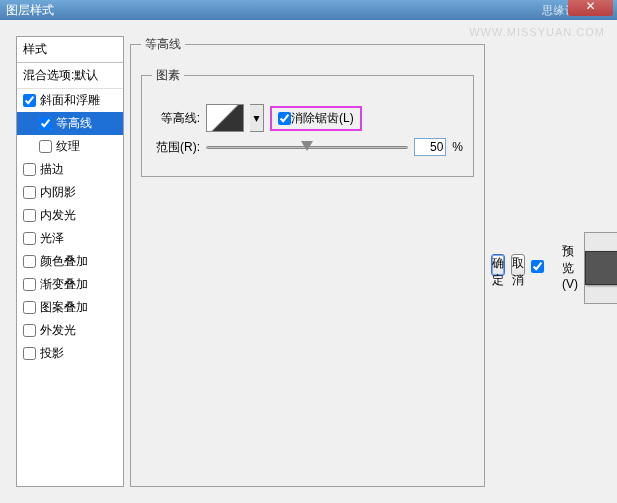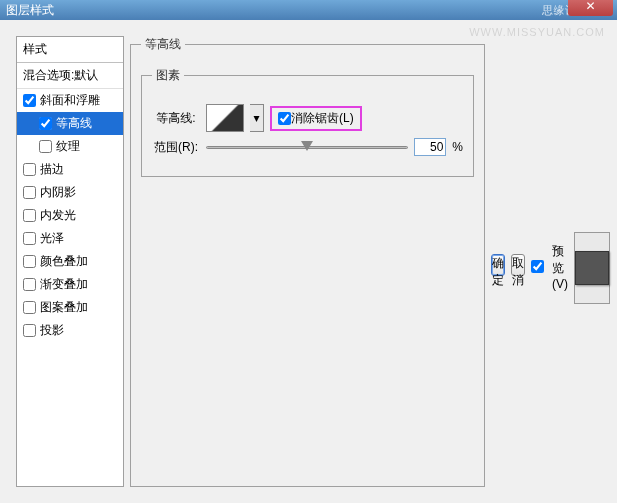--- a/index.html
+++ b/index.html
@@ -15,32 +15,32 @@
 .style-item { display: flex; align-items: center; padding: 3px 6px; gap: 4px; cursor: pointer; }
 .style-item.indent { padding-left: 22px; }
 .style-item.selected { background: #1e6fd6; color: #fff; }
 .style-item input[type=checkbox] { width: 13px; height: 13px; }
 .mid-panel { flex: 1; position: relative; }
 fieldset { border: 1px solid #a0a0a0; padding: 10px 10px 10px 10px; }
 fieldset.outer { height: 100%; }
 fieldset.inner { margin-top: 4px; padding: 14px 10px 14px 10px; }
 legend { padding: 0 4px; color: #333; }
 .row { display: flex; align-items: center; gap: 6px; margin: 6px 0; }
-.row .lbl { width: 48px; text-align: center; }
+.row .lbl { width: 48px; text-align: right; }
 .contour-swatch { width: 38px; height: 28px; border: 1px solid #888; background: linear-gradient(135deg, #fff 0%, #fff 48%, #333 52%, #333 100%); display: inline-block; }
 .dd-arrow { width: 14px; height: 28px; border: 1px solid #888; border-left: none; background: #e8e8e8; display: inline-flex; align-items: center; justify-content: center; cursor: pointer; }
 .hl-magenta { border: 2px solid #e040e0; padding: 2px 6px; display: inline-flex; align-items: center; }
 .slider-track { flex: 1; height: 3px; background: #c0c0c0; position: relative; border: 1px solid #888; border-radius: 2px; }
 .slider-thumb { position: absolute; top: -6px; left: 50%; transform: translateX(-50%); width: 0; height: 0; border-left: 6px solid transparent; border-right: 6px solid transparent; border-top: 10px solid #888; cursor: pointer; }
 .num-input { width: 32px; height: 18px; border: 1px solid #7aa7d4; text-align: right; padding-right: 2px; background: #fff; }
 .num-bg { display: inline-block; background: #c8f0c8; padding: 0; border-radius: 6px; }
 .right-panel { width: 110px; display: flex; flex-direction: row; gap: 6px; align-items: center; padding-top: 6px; }
 .btn { width: 100px; height: 22px; border: 1px solid #888; background: linear-gradient(#fdfdfd,#e4e4e4); border-radius: 3px; cursor: pointer; }
 .btn.default { border: 1px solid #3a72c8; box-shadow: 0 0 0 1px #7aa7e8 inset; }
-.preview-row { display: flex; align-items: center; gap: 8px; margin-top: 4px; justify-content: center; }
+.preview-row { display: flex; align-items: center; gap: 18px; margin-top: 4px; justify-content: center; }
 .preview-box { margin-top: 6px; width: 72px; height: 72px; border: 1px solid #999; background: #e9e9e9; display: flex; align-items: center; justify-content: center; }
 .preview-swatch { width: 34px; height: 34px; background: #555; border: 1px solid #333; box-shadow: 1px 1px 2px rgba(0,0,0,0.4); }
 .watermark-body { position: absolute; top: 26px; right: 12px; color: rgba(0,0,0,0.12); font-size: 11px; letter-spacing: 1px; pointer-events: none; }
 </style>
 </head>
 <body>
 
 <div class="dialog">
   <div class="titlebar">
     <span>图层样式</span>
@@ -90,20 +90,24 @@
           <div class="style-item">
             <input type="checkbox" style="">
             <span>渐变叠加</span>
           </div>
           <div class="style-item">
             <input type="checkbox" style="">
             <span>图案叠加</span>
           </div>
           <div class="style-item">
             <input type="checkbox" style="">
+            <span>外发光</span>
+          </div>
+          <div class="style-item">
+            <input type="checkbox" style="">
             <span>投影</span>
           </div>
         </div>
     </div>
 
     <div class="mid-panel">
       <fieldset class="outer">
         <legend>等高线</legend>
         <fieldset class="inner">
           <legend>图素</legend>

